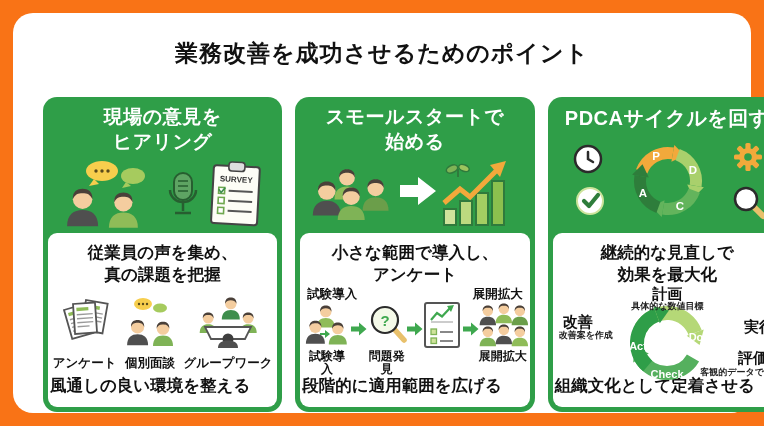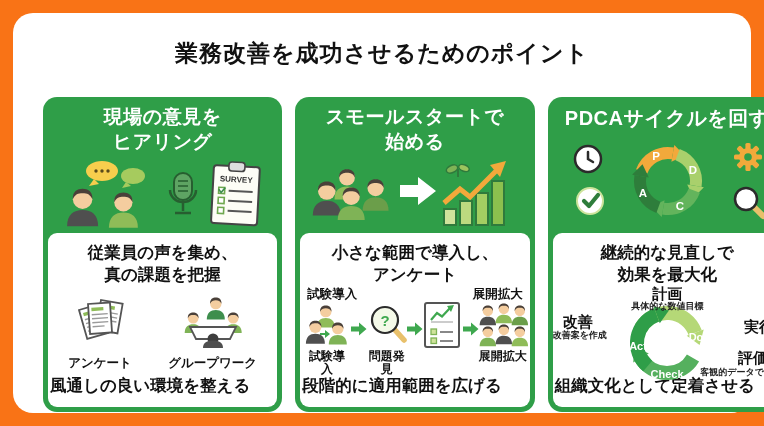--- a/index.html
+++ b/index.html
@@ -36,21 +36,21 @@
   .step-label{font-size:12px;font-weight:800;color:#111;text-align:center;line-height:1.15;white-space:pre-line;margin-top:2px;}
   .flow-arrow{margin-top:20px;flex:0 0 auto;}
   
   .cycle{position:absolute;inset:0;}
   .cycle svg.ring{position:absolute;left:50%;top:9px;transform:translateX(-50%);}
   .cy-label{position:absolute;font-weight:800;color:#111;font-size:15px;line-height:1;}
   .cy-note{position:absolute;font-weight:700;color:#222;font-size:9px;line-height:1.1;}
   .cy-plan{top:0;left:0;right:0;text-align:center;}
   .cy-plan-note{top:16px;left:0;right:0;text-align:center;z-index:2;}
   .cy-act{top:28px;left:10px;}
-  .cy-act-note{top:45px;left:0px;}
+  .cy-act-note{top:45px;left:0px;padding-left:6px;}
   .cy-do{top:33px;right:8px;}
   .cy-check{top:64px;right:14px;}
   .cy-check-note{top:82px;right:0px;}
 </style>
 </head>
 <body>
 
 <svg width="0" height="0" style="position:absolute" aria-hidden="true">
   <defs>
     <g id="person">
@@ -125,20 +125,32 @@
                       <use href="#doc-sheet"></use>
                     </g>
                   <g transform="translate(30,4) rotate(10)">
                       <use href="#doc-sheet"></use>
                     </g>
                   <g transform="translate(17,8) rotate(-4)">
                       <use href="#doc-sheet"></use>
                     </g>
                 </svg>
                 <div class="item-label">アンケート</div>
+              </div>
+              <div class="item">
+                <svg width="56" height="52" viewBox="0 0 56 52">
+                  <ellipse cx="21" cy="8" rx="9" ry="6" fill="#F7CE4D"></ellipse>
+                  <circle cx="17" cy="8" r="1.2" fill="#5a4a1a"></circle>
+                    <circle cx="21" cy="8" r="1.2" fill="#5a4a1a"></circle>
+                    <circle cx="25" cy="8" r="1.2" fill="#5a4a1a"></circle>
+                  <ellipse cx="38" cy="12" rx="7" ry="4.6" fill="#A6CB5E"></ellipse>
+                  <use href="#person" transform="translate(3,22) scale(1.05)" color="#4F4F4F"></use>
+                  <use href="#person" transform="translate(29,24) scale(1.0)" color="#7FB356"></use>
+                </svg>
+                <div class="item-label">個別面談</div>
               </div>
               <div class="item">
                 <svg width="62" height="52" viewBox="0 0 62 52">
                   <use href="#person" transform="translate(23,0) scale(0.9)" color="#3E8E4D"></use>
                   <use href="#person" transform="translate(1,15) scale(0.85)" color="#7FB356"></use>
                   <use href="#person" transform="translate(41,15) scale(0.85)" color="#7FB356"></use>
                   <path d="M8,31 L54,31 L48,43 L14,43 Z" fill="#fff" stroke="#555" stroke-width="1.8"></path>
                   <circle cx="31" cy="43" r="5.5" fill="#3E3E3E"></circle>
                   <path d="M21,52 C21,46.5 25,44.5 31,44.5 C37,44.5 41,46.5 41,52 Z" fill="#4F4F4F"></path>
                 </svg>

